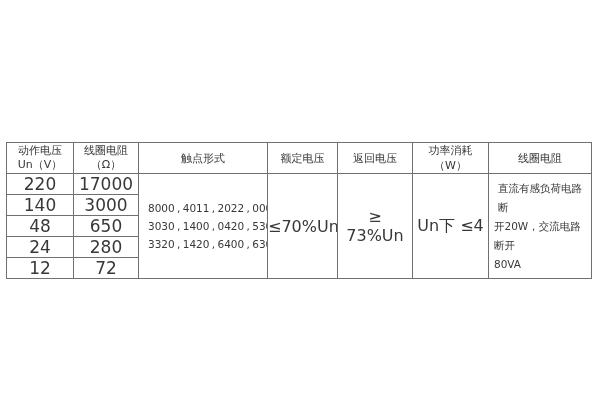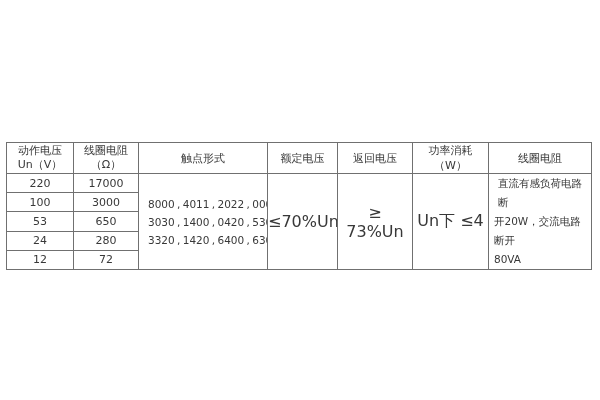--- a/index.html
+++ b/index.html
@@ -35,21 +35,21 @@
     font-weight: normal;
     overflow: hidden;
   }
   .spec-table thead tr { height: 29px; }
   .spec-table tbody tr { height: 17px; }
   .hl {
     display: block;
     line-height: 14px;
     font-size: 11px;
   }
-  td.num-cell { font-size: 11px; }
+  td.num-cell { font-size: 17px; }
   td.contact-form-cell {
     text-align: left;
     padding-left: 9px;
     font-size: 10.5px;
     word-spacing: -1px;
     white-space: nowrap;
   }
   td.contact-form-cell .line { line-height: 18px; }
   td.capacity-cell {
     text-align: left;
@@ -103,25 +103,25 @@
         <td class="mid-cell" rowspan="5">≤70%Un</td>
         <td class="mid-cell" rowspan="5">≥ 73%Un</td>
         <td class="mid-cell" rowspan="5">Un下 ≤4</td>
         <td class="capacity-cell" rowspan="5">
           <div class="line">直流有感负荷电路断</div>
           <div class="line">开20W，交流电路断开</div>
           <div class="line">80VA</div>
         </td>
       </tr>
       <tr>
-        <td class="num-cell">100</td>
+        <td class="num-cell">140</td>
         <td class="num-cell">3000</td>
       </tr>
       <tr>
-        <td class="num-cell">53</td>
+        <td class="num-cell">48</td>
         <td class="num-cell">650</td>
       </tr>
       <tr>
         <td class="num-cell">24</td>
         <td class="num-cell">280</td>
       </tr>
       <tr>
         <td class="num-cell">12</td>
         <td class="num-cell">72</td>
       </tr>

